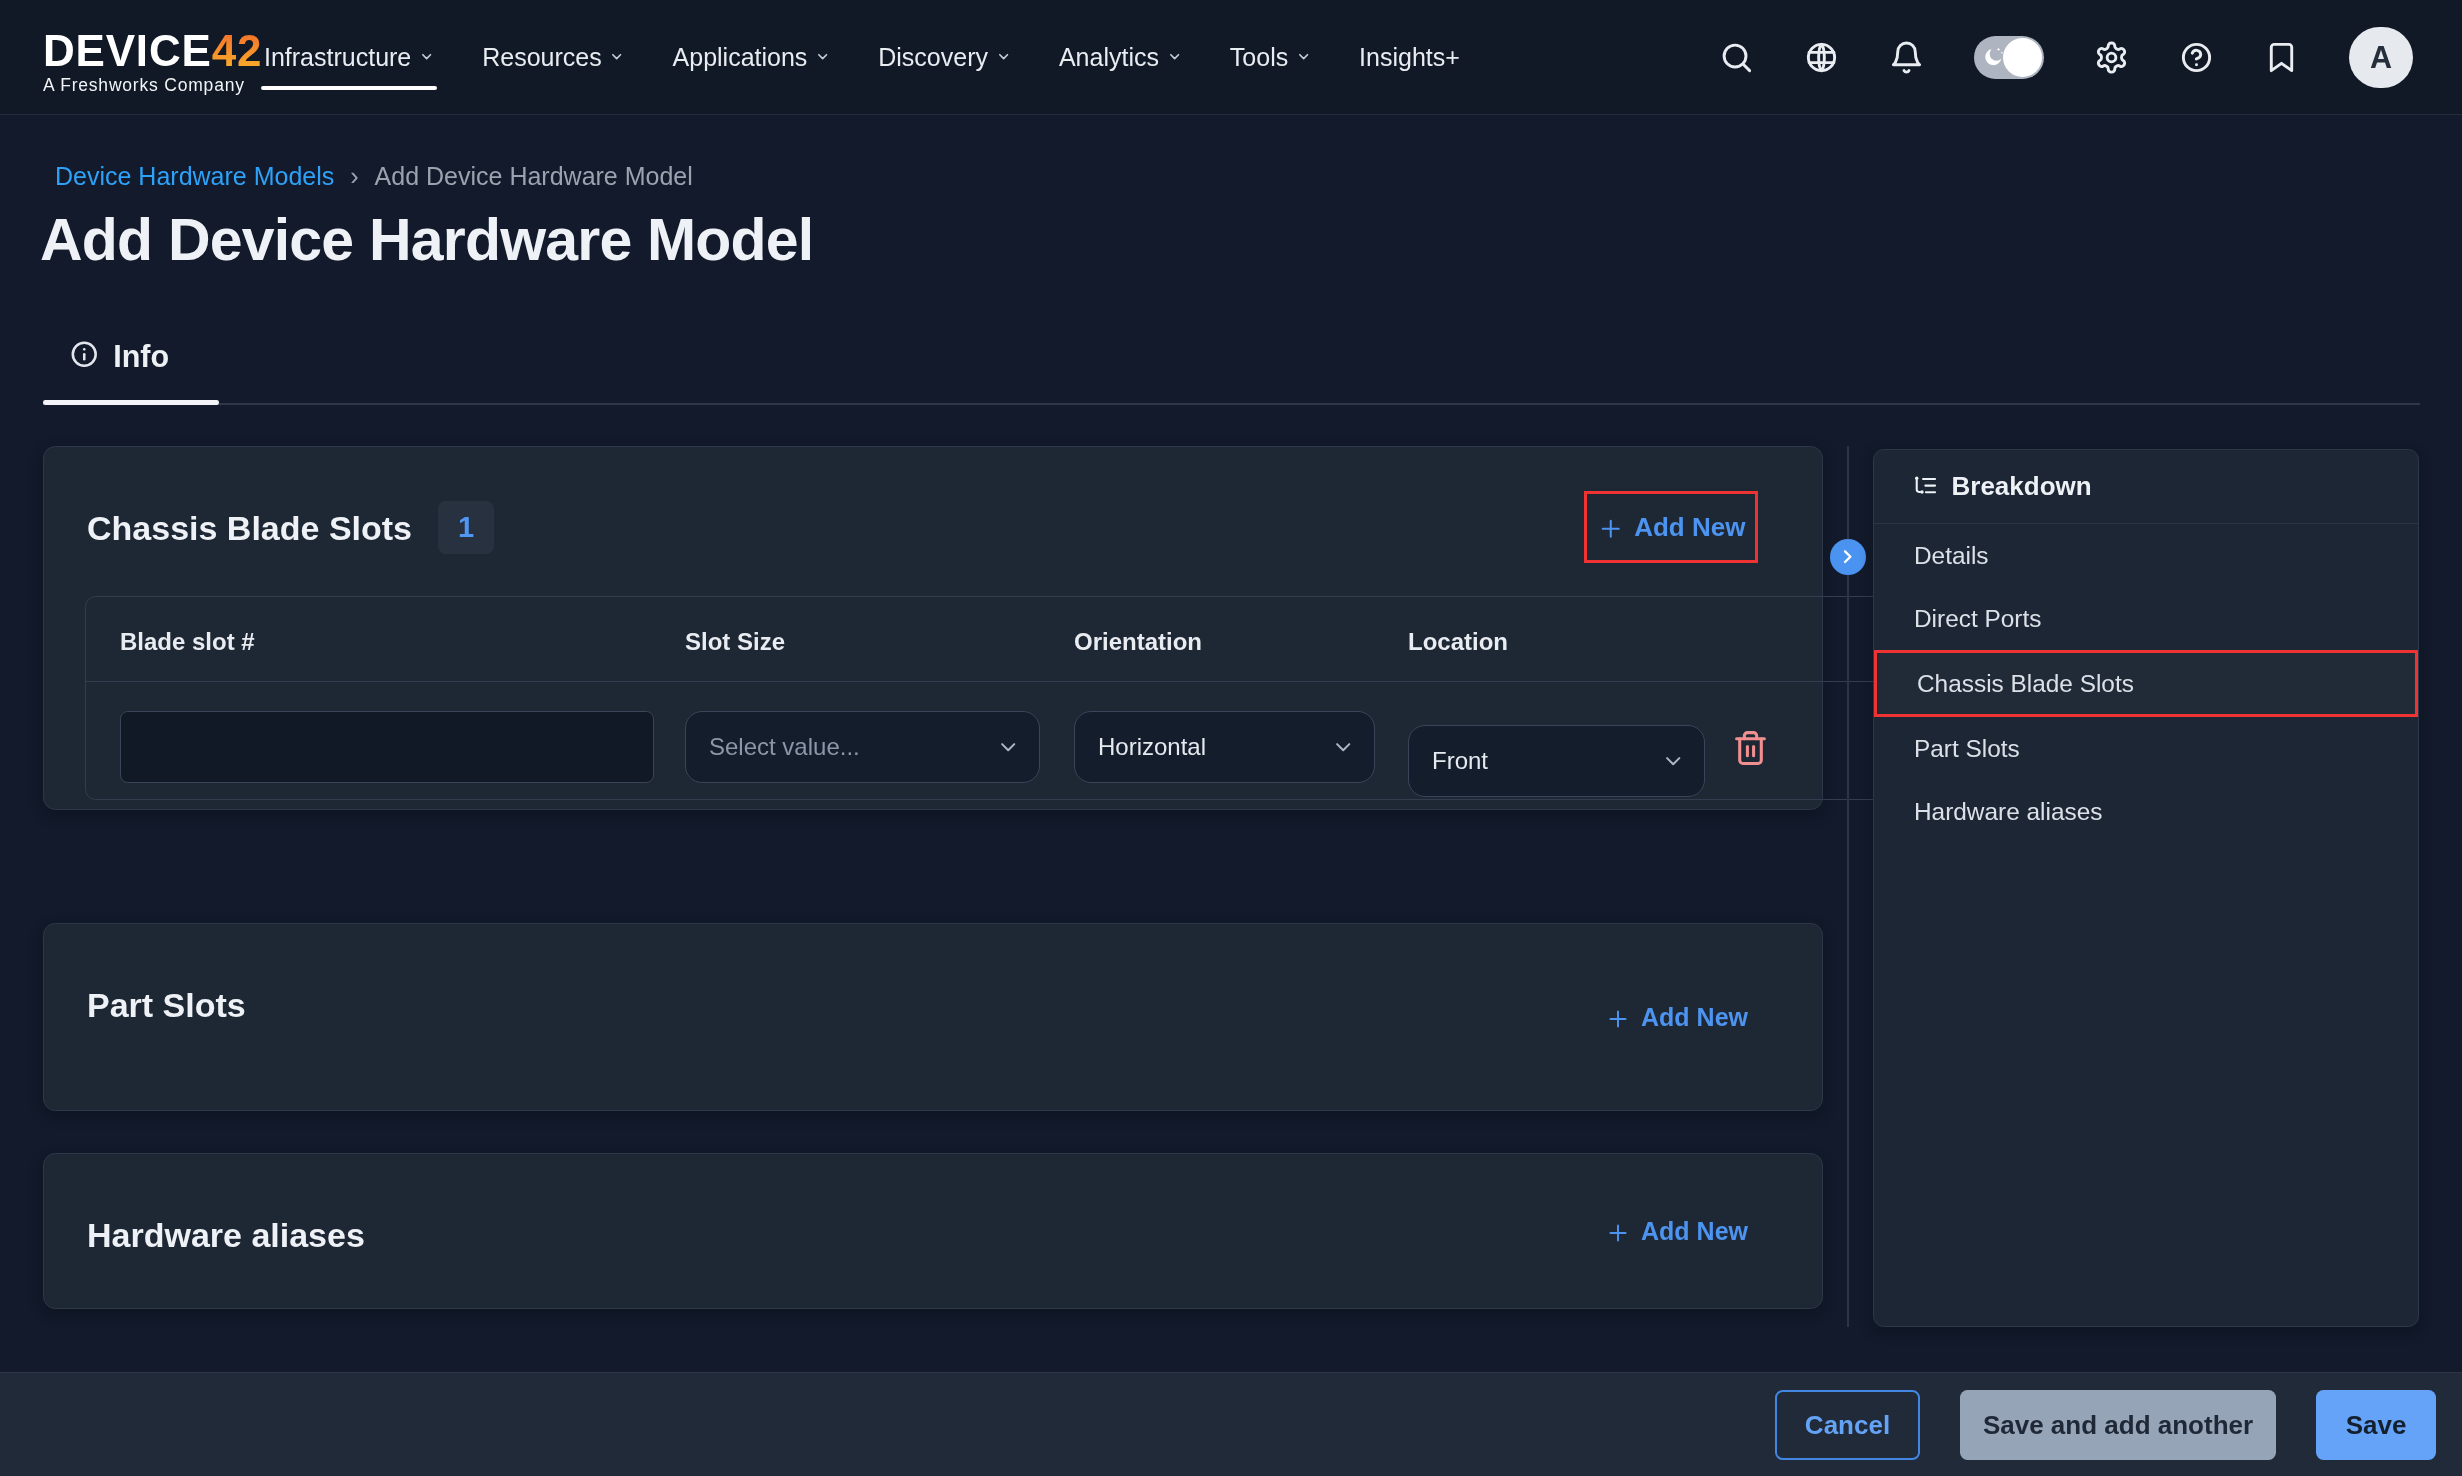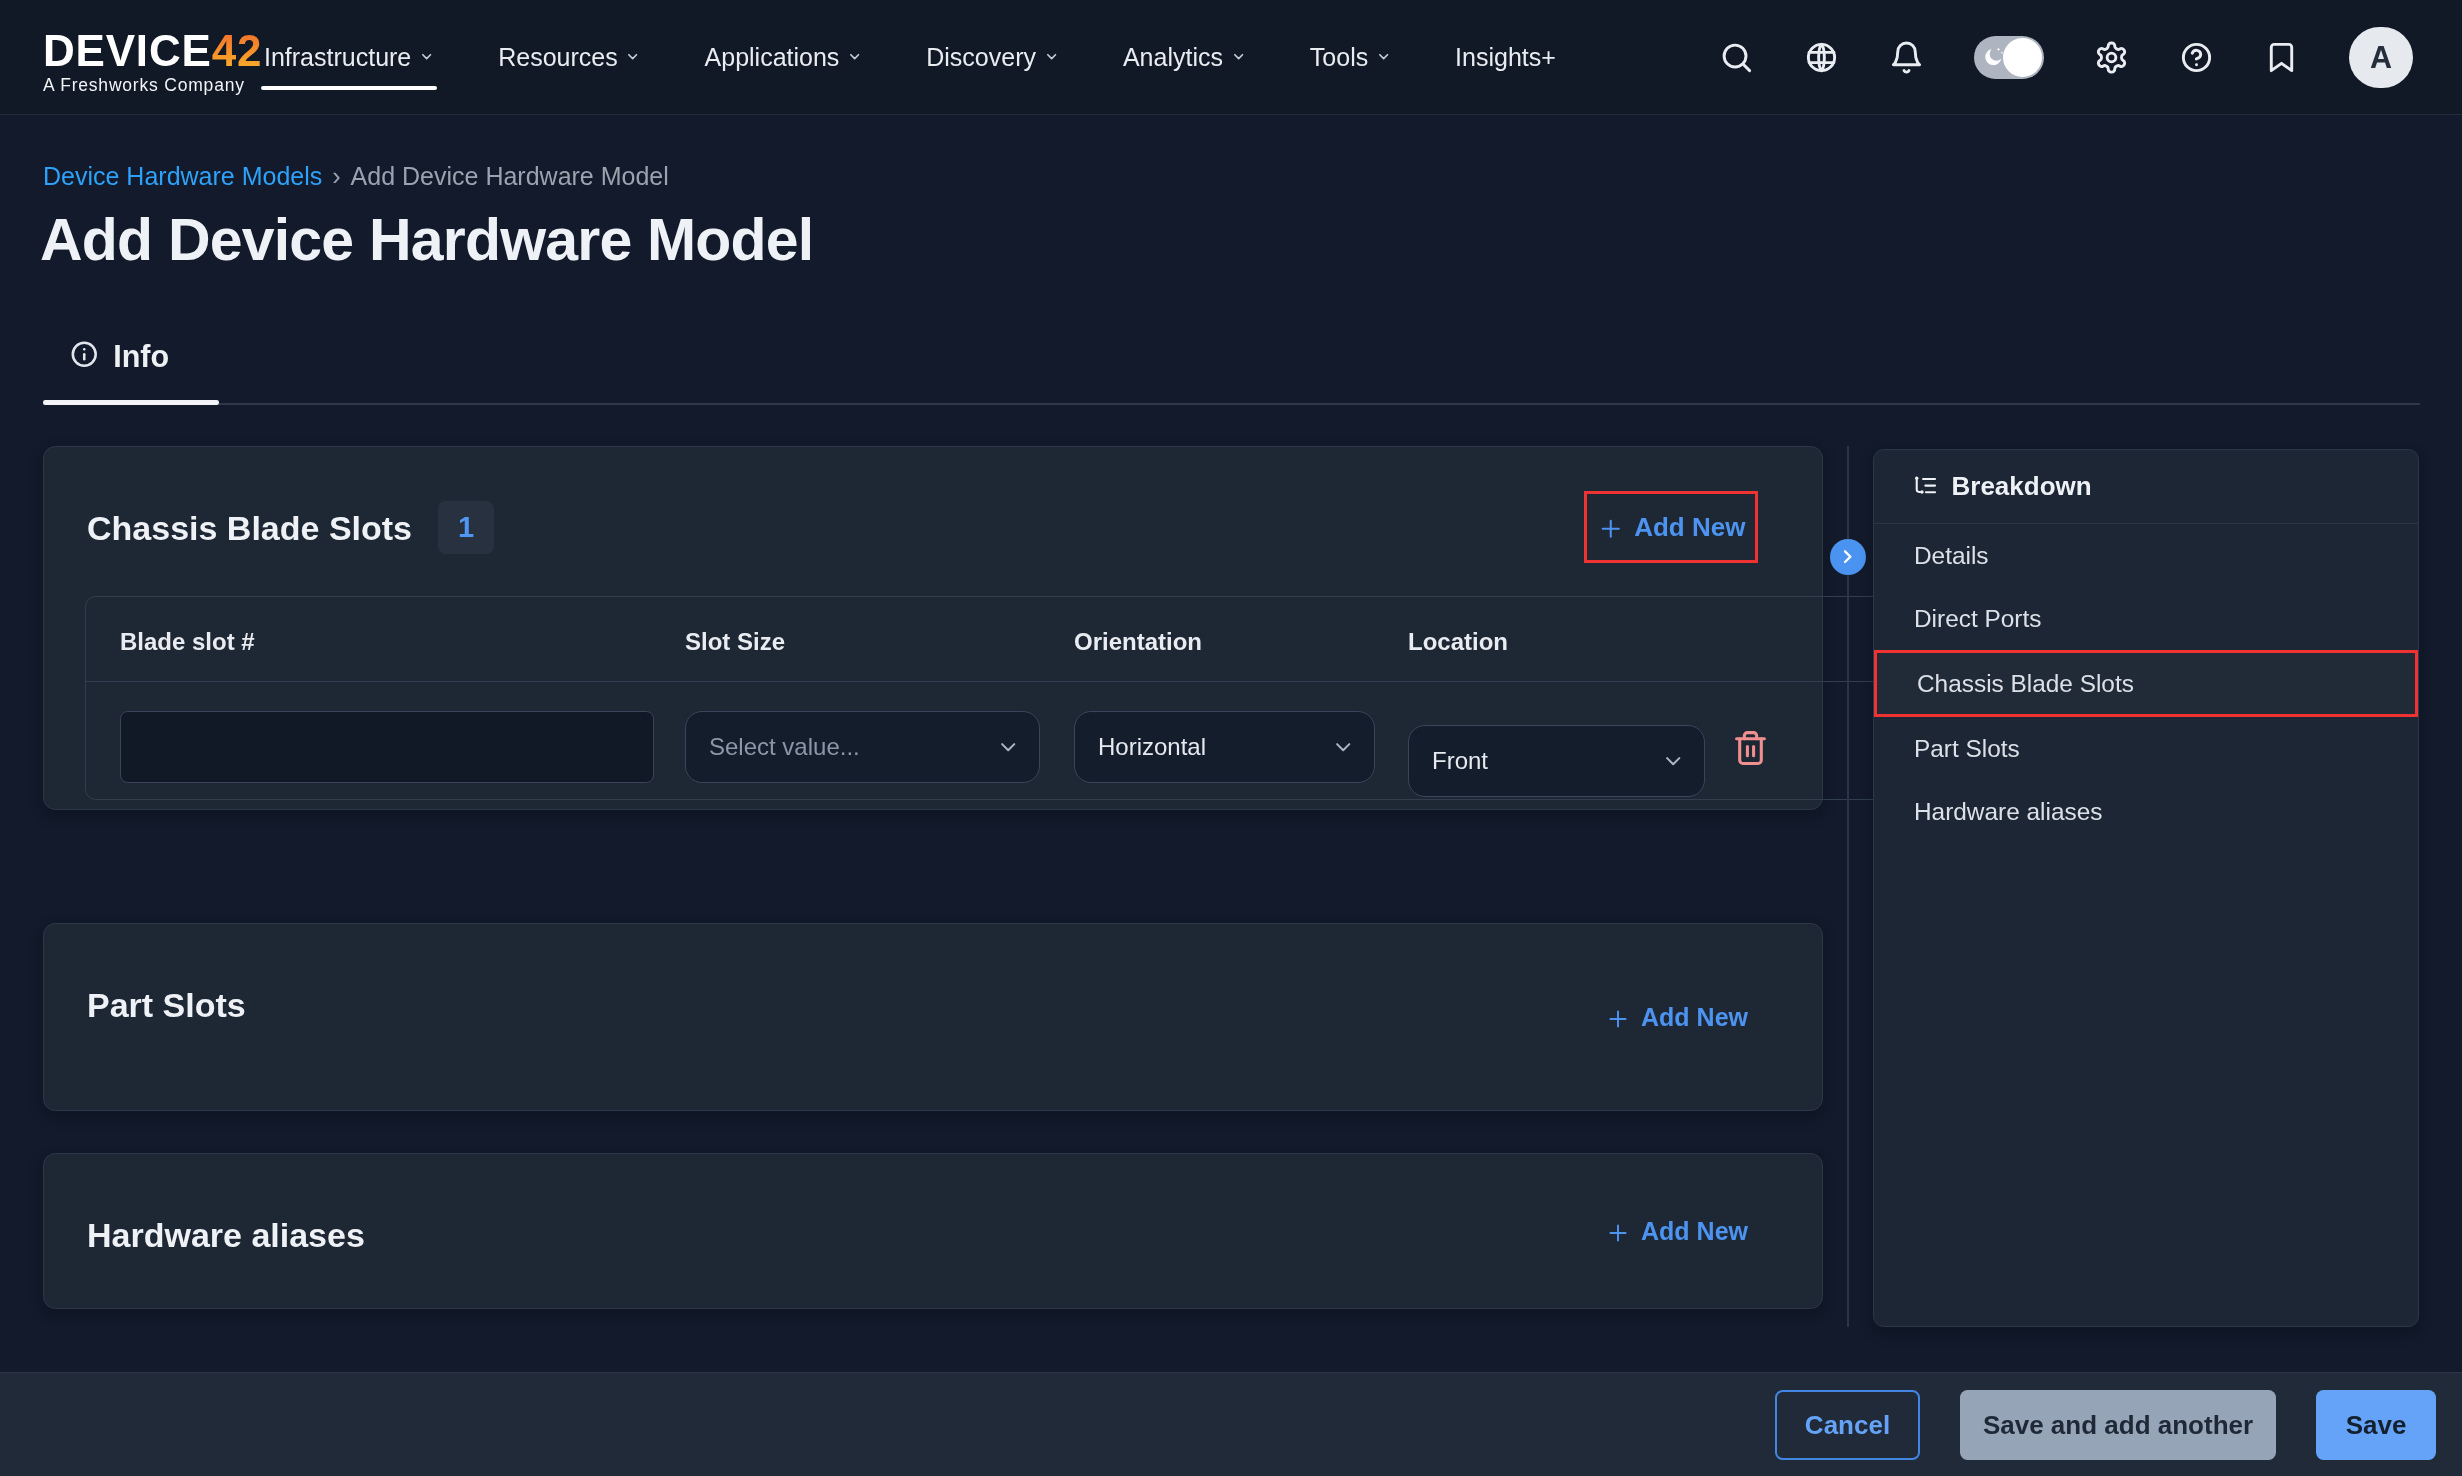--- a/index.html
+++ b/index.html
@@ -10,33 +10,33 @@
     -webkit-font-smoothing:antialiased;
   }
   svg{display:block;}
 
   
   .navbar{position:absolute;left:0;top:0;width:2462px;height:114px;background:#111927;border-bottom:1.5px solid #232d3e;}
   .brand{position:absolute;left:43px;top:27.5px;cursor:pointer;}
   .brand-line{font-size:44px;font-weight:800;letter-spacing:0.8px;color:#ffffff;line-height:46px;}
   .brand-42{background:linear-gradient(180deg,#f2672a 0%,#fbb62a 100%);-webkit-background-clip:text;background-clip:text;color:transparent;}
   .brand-tag{font-size:17.5px;color:#f2f4f7;letter-spacing:0.8px;margin-top:1.5px;}
-  .menu{position:absolute;left:264px;top:0;height:114px;display:flex;gap:64px;}
+  .menu{position:absolute;left:264px;top:0;height:114px;display:flex;gap:48px;}
   .menu-item{position:relative;height:114px;display:flex;align-items:center;gap:7.6px;color:#e9ecf0;font-size:25px;cursor:pointer;white-space:nowrap;}
   .menu-item .chev{color:#c6ccd6;}
   .menu-item.active::after{content:"";position:absolute;left:-3.1px;right:-3.1px;bottom:24px;height:3.8px;background:#ffffff;border-radius:2.3px;}
   .nav-icons{position:absolute;right:49px;top:0;height:114px;display:flex;align-items:center;gap:50px;color:#e9ecf0;}
   .nav-icon{width:35px;height:35px;cursor:pointer;color:#e9ecf0;}
   .toggle{width:70px;height:43px;border-radius:22px;background:#aeb5c1;position:relative;cursor:pointer;}
   .toggle .knob{position:absolute;right:2.3px;top:2.3px;width:39px;height:39px;border-radius:50%;background:#ffffff;}
   .toggle .moon{position:absolute;left:6.9px;top:9.2px;width:24.4px;height:24.4px;color:#ffffff;}
   .avatar{width:64px;height:61px;border-radius:30.5px;background:#e6e9ed;display:flex;align-items:center;justify-content:center;font-size:30.5px;font-weight:700;color:#252e3b;cursor:pointer;}
 
   
-  .breadcrumb{position:absolute;left:43px;top:162px;display:flex;gap:10px;font-size:25px;align-items:center;}
+  .breadcrumb{position:absolute;left:55px;top:162px;display:flex;gap:16px;font-size:25px;align-items:center;}
   .crumb-link{color:#2da2f8;cursor:pointer;}
   .crumb-sep,.crumb-current{color:#9aa3ae;}
   .page-title{position:absolute;left:40px;top:206px;font-size:59px;font-weight:700;letter-spacing:-0.8px;color:#eef1f5;}
   .tab{position:absolute;left:69px;top:339px;display:flex;align-items:flex-start;gap:13.7px;cursor:pointer;}
   .tab-icon{width:30.5px;height:30.5px;color:#e2e6ec;}
   .tab-label{font-size:30.5px;font-weight:600;color:#eef1f4;}
   .tabs-rule{position:absolute;left:43px;top:403px;width:2377px;height:1.5px;background:#2e3848;}
   .tab-underline{position:absolute;left:43px;top:400px;width:176px;height:4.6px;background:#f2f4f7;border-radius:2.3px;}
 
   

